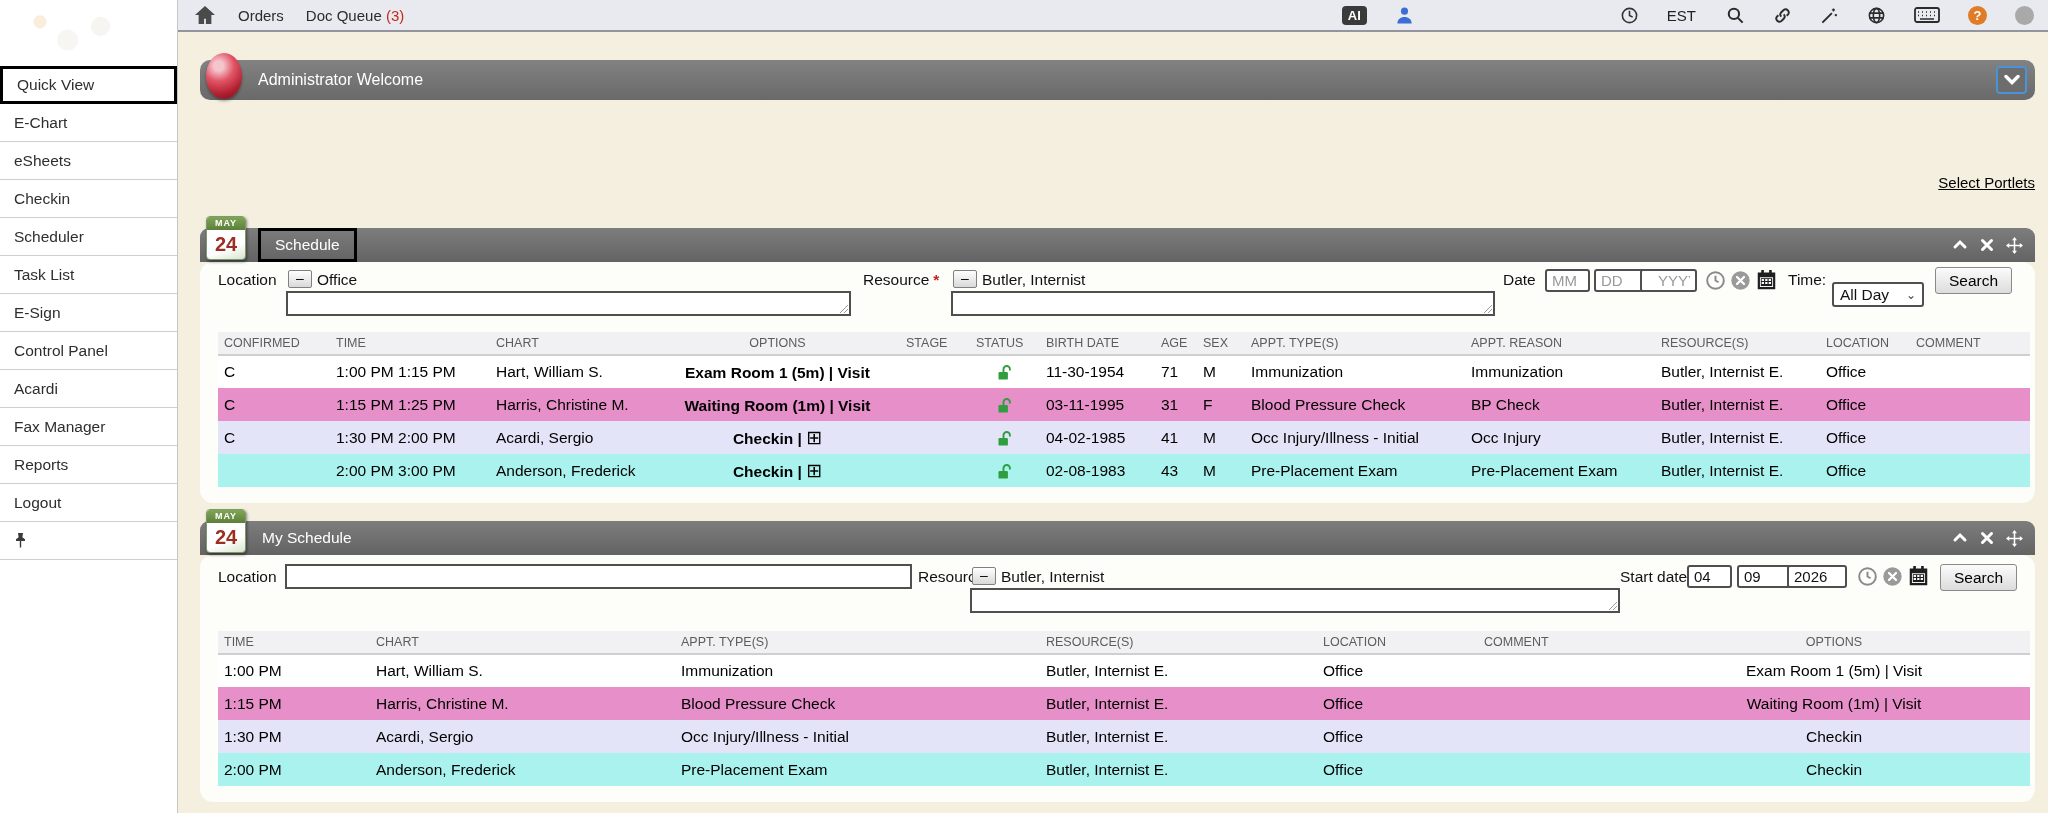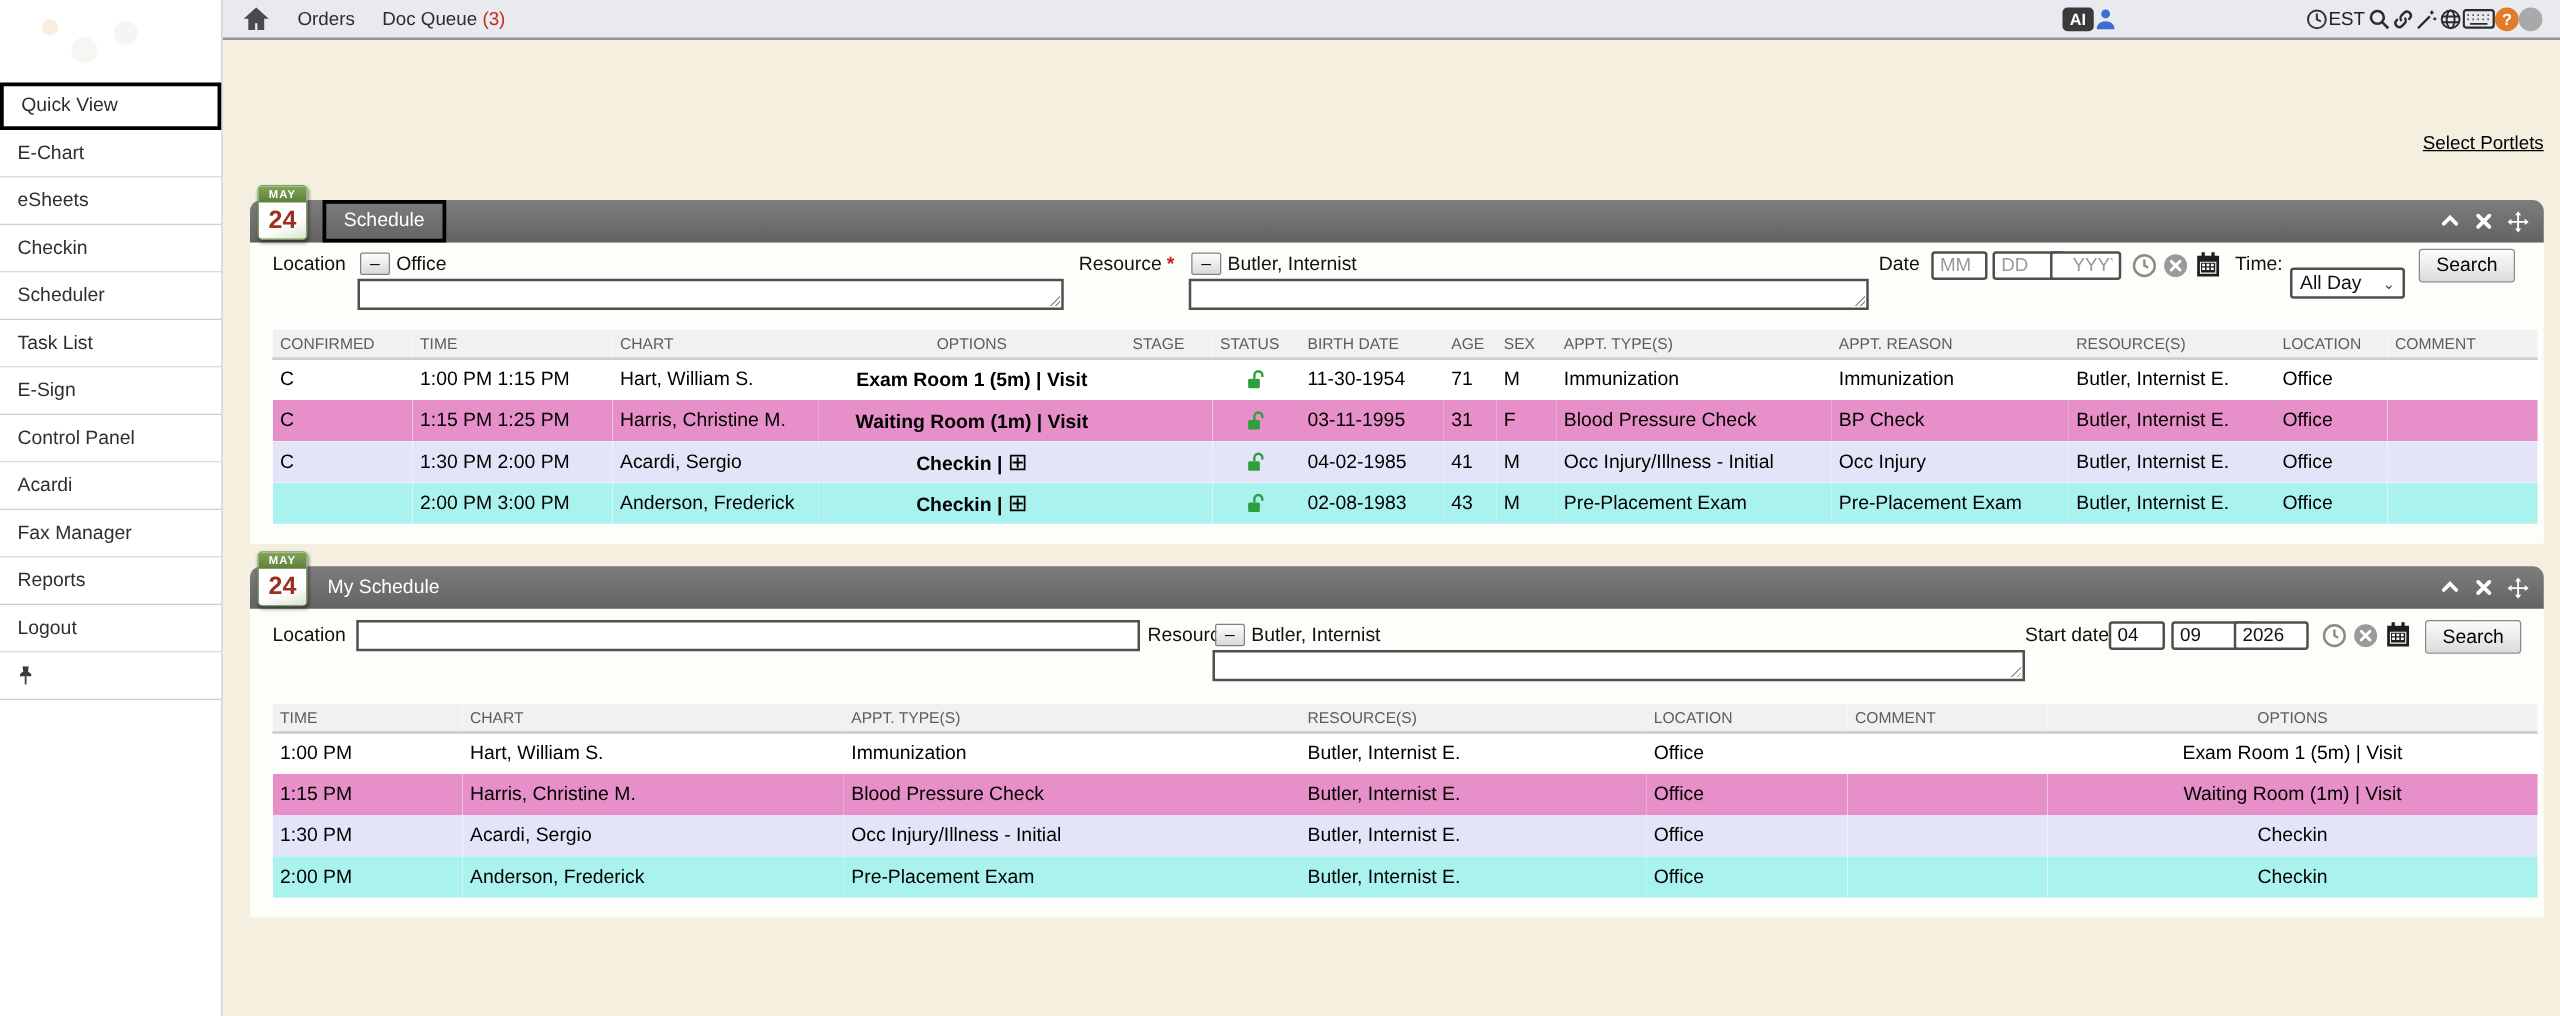--- a/index.html
+++ b/index.html
@@ -13,21 +13,21 @@
 
   
   .topbar {
     position:absolute; left:178px; top:0; right:0; height:32px;
     background:#e9e9f0; border-bottom:2px solid #94949f;
     display:flex; align-items:center; font-size:15px; color:#2c2c2c;
   }
   .topbar .home { margin-left:16px; width:22px; height:20px; cursor:pointer; }
   .topbar .navlink { margin-left:22px; cursor:pointer; }
   .red-count { color:#c32b1a; }
-  .topbar-right { margin-left:auto; display:flex; align-items:center; gap:0; padding-right:14px; }
+  .topbar-right { margin-left:auto; display:flex; align-items:center; gap:28px; padding-right:14px; }
   .ai-badge { background:#3a3a3a; color:#fff; font-weight:bold; font-size:13px; border-radius:4px; padding:2px 6px; }
   .tz { font-size:15px; color:#222; margin-right:2px; }
   .gap28 { width:150px; }
   .icon18 { width:19px; height:19px; display:block; }
   .help-circle { width:19px; height:19px; border-radius:50%; background:#e07b27; color:#fff;
     font-weight:bold; font-size:13px; display:flex; align-items:center; justify-content:center; }
   .gray-circle { width:19px; height:19px; border-radius:50%; background:#a9a9a9; }
 
   
   .sidebar {
@@ -81,21 +81,21 @@
   .cal-icon { position:absolute; left:6px; top:-12px; width:40px; height:44px;
     background:linear-gradient(160deg,#ffffff 70%,#d8e4cc); border:1px solid #7d9a6a; border-radius:4px;
     box-shadow:1px 2px 3px rgba(0,0,0,.45); overflow:hidden; text-align:center; }
   .cal-month { background:linear-gradient(#7fa656,#5d7f3a); color:#fff; font-size:9px; font-weight:bold;
     letter-spacing:1px; height:13px; line-height:13px; }
   .cal-day { font-size:20px; font-weight:bold; color:#9c2f22; line-height:28px; }
   .title-focus { border:3px solid #000; padding:5px 14px; margin-left:-4px; background:transparent; }
   .header-tools { position:absolute; right:12px; top:9px; display:flex; gap:11px; }
   .header-tools svg { display:block; cursor:pointer; }
 
-  .portlet-body { background:#fdfdfa; padding-bottom:16px; }
+  .portlet-body { background:#fdfdfa; padding-bottom:16px;border-radius:13px; }
 
   
   .filters { position:relative; font-size:15.5px; }
   .filters.sched { height:70px; }
   .filters.mine  { height:76px; }
   .flabel { position:absolute; color:#111; }
   .req { color:#c9241a; font-weight:bold; margin-left:4px; }
   .minus-btn { position:absolute; width:24px; height:18px; border:1px solid #808080; border-radius:2px;
     background:linear-gradient(#fefefe,#d9d9d9); font-size:14px; line-height:15px; text-align:center; cursor:pointer; }
   .box { position:absolute; background:#fff; border:2px solid #4f4f4f; }
@@ -199,20 +199,29 @@
       <svg width="13" height="15" viewBox="0 0 13 15" fill="#3a3a3a">
           <path d="M4 0h5l-.6 4.2 2.6 2V8H2V6.2l2.6-2z"></path>
           <rect x="5.8" y="8" width="1.4" height="6.5"></rect>
         </svg>
     </li>
   </ul>
 </div>
 
 <div class="main">
 
+  <div class="welcome">
+    <span class="red-orb"></span>
+    <span class="welcome-title">Administrator Welcome</span>
+    <span class="collapse-btn">
+      <svg width="16" height="12" viewBox="0 0 16 12" fill="none" stroke="#fff" stroke-width="3.4" stroke-linecap="round">
+          <path d="M2 2.5l6 6 6-6"></path>
+        </svg>
+    </span>
+  </div>
 
   <div class="portlets-link-row">
     <span class="portlets-link">Select Portlets</span>
   </div>
 
   <div class="portlet schedule">
     <div class="portlet-header">
       <div class="cal-icon">
         <div class="cal-month">MAY</div>
         <div class="cal-day">24</div>

